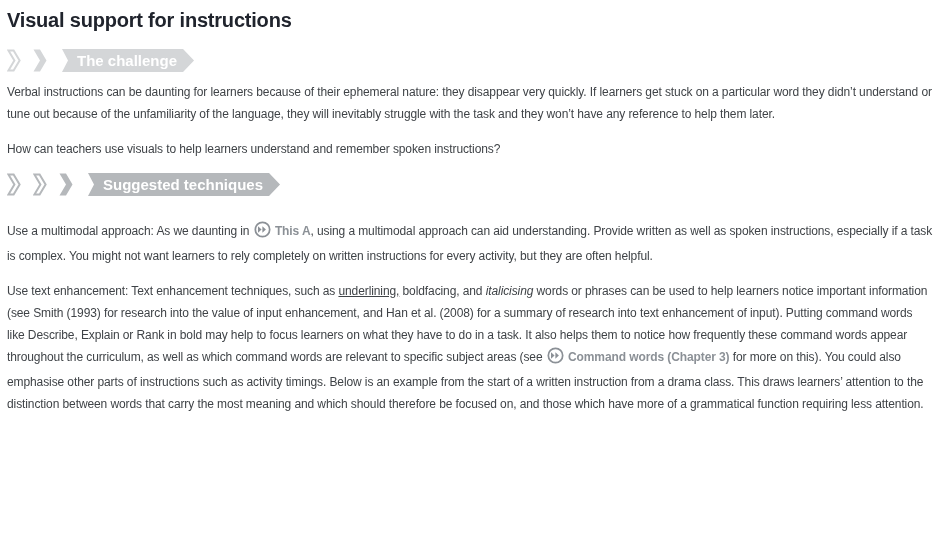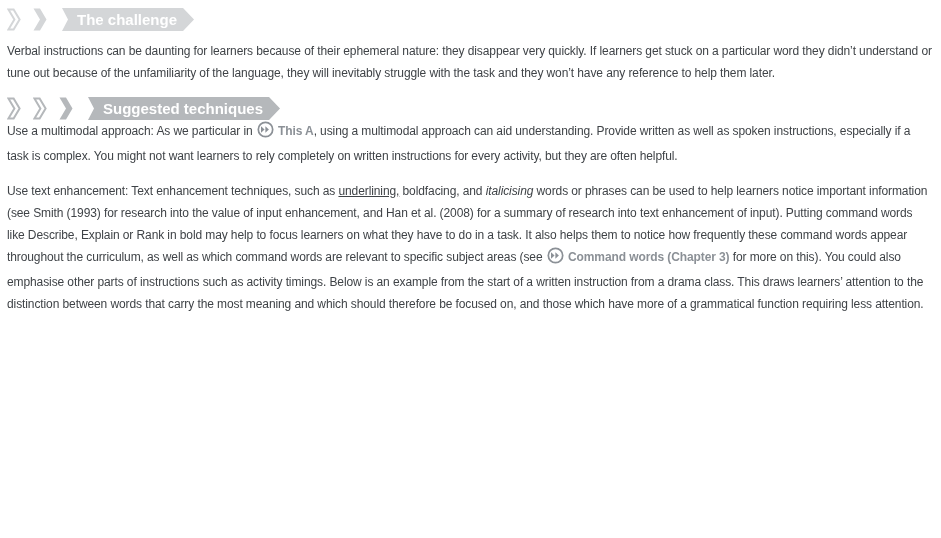--- a/index.html
+++ b/index.html
@@ -11,21 +11,21 @@
   .page{padding:8px 8px 0 7px;}
   h1.page-title{
     margin:0 0 17px 0;
     font-size:20px;line-height:24px;font-weight:700;
     letter-spacing:-0.2px;
     color:var(--title-text,#20242d);
   }
   .badge-row{
     display:flex;align-items:center;height:23px;margin:0 0 9px 0;gap:10px;
   }
-  .badge-row.mt{margin-top:8px;margin-bottom:0;}
+  .badge-row.mt{margin-top:8px;margin-bottom:24px;}
   .chev{display:block;margin-right:2px;flex:0 0 auto;}
   .badge-body{
     display:inline-block;height:23px;line-height:23px;
     margin-left:3px;padding:0 17px 0 15px;
     font-size:15px;font-weight:700;color:var(--badge-text,#fff);
     clip-path:polygon(0 0, calc(100% - 11px) 0, 100% 50%, calc(100% - 11px) 100%, 0 100%, 6px 50%);
   }
   .badge-challenge .badge-body{background:var(--badge-challenge-bg,#d4d6d8);}
   .badge-challenge .chev{color:var(--badge-challenge-bg,#d4d6d8);}
   .badge-techniques .badge-body{background:var(--badge-techniques-bg,#b5b8bb);}
@@ -42,48 +42,50 @@
   .seg-underline{text-decoration:underline;}
   .seg-ref{font-weight:700;color:var(--reference-gray,#8b9096);}
   .seg-icon{display:inline-block;vertical-align:-3px;margin:0 1px;color:var(--reference-gray,#8b9096);}
   .seg-icon svg{display:inline-block;}
 </style>
 </head>
 <body>
 
 <div class="page">
 
+  <h1 class="page-title">Visual support for instructions</h1>
 
   <div class="badge-row badge-challenge">
     <svg class="chev" width="14" height="23" viewBox="0 0 14 23">
         <path d="M1.4 1.4 L6.6 1.4 L12.6 11.5 L6.6 21.6 L1.4 21.6 L7.4 11.5 Z" fill="#ffffff" stroke="currentColor" stroke-width="2" stroke-linejoin="miter"></path>
       </svg>
     <svg class="chev" width="14" height="23" viewBox="0 0 14 23">
         <path d="M0.5 0.5 L7 0.5 L13.5 11.5 L7 22.5 L0.5 22.5 L7 11.5 Z" fill="currentColor"></path>
       </svg>
     <span class="badge-body">The challenge</span>
   </div>
 
   <p class="body-text">Verbal instructions can be daunting for learners because of their ephemeral nature: they disappear very quickly. If learners get stuck on a particular word they didn’t understand or tune out because of the unfamiliarity of the language, they will inevitably struggle with the task and they won’t have any reference to help them later.</p>
 
+  <p class="body-text">How can teachers use visuals to help learners understand and remember spoken instructions?</p>
 
   <div class="badge-row badge-techniques mt">
     <svg class="chev" width="14" height="23" viewBox="0 0 14 23">
         <path d="M1.4 1.4 L6.6 1.4 L12.6 11.5 L6.6 21.6 L1.4 21.6 L7.4 11.5 Z" fill="#ffffff" stroke="currentColor" stroke-width="2" stroke-linejoin="miter"></path>
       </svg>
     <svg class="chev" width="14" height="23" viewBox="0 0 14 23">
         <path d="M1.4 1.4 L6.6 1.4 L12.6 11.5 L6.6 21.6 L1.4 21.6 L7.4 11.5 Z" fill="#ffffff" stroke="currentColor" stroke-width="2" stroke-linejoin="miter"></path>
       </svg>
     <svg class="chev" width="14" height="23" viewBox="0 0 14 23">
         <path d="M0.5 0.5 L7 0.5 L13.5 11.5 L7 22.5 L0.5 22.5 L7 11.5 Z" fill="currentColor"></path>
       </svg>
     <span class="badge-body">Suggested techniques</span>
   </div>
 
-  <p class="body-text"><span class="seg-bold">Use a multimodal approach: </span><span>As we particular in </span><span class="seg-icon"><svg width="17" height="17" viewBox="0 0 22 22">
+  <p class="body-text"><span class="seg-bold">Use a multimodal approach: </span><span>As we daunting in </span><span class="seg-icon"><svg width="17" height="17" viewBox="0 0 22 22">
           <circle cx="11" cy="11" r="9.3" fill="none" stroke="currentColor" stroke-width="2.2"></circle>
           <path d="M5.2 6.8 L9.8 11 L5.2 15.2 Z" fill="currentColor"></path>
           <path d="M10.8 6.8 L15.4 11 L10.8 15.2 Z" fill="currentColor"></path>
         </svg></span><span class="seg-ref"> This A</span><span>, using a multimodal approach can aid understanding. Provide written as well as spoken instructions, especially if a task is complex. You might not want learners to rely completely on written instructions for every activity, but they are often helpful.</span></p>
 
   <p class="body-text gap-top"><span class="seg-bold">Use text enhancement: </span><span>Text enhancement techniques, such as </span><span class="seg-underline">underlining,</span><span> </span><span class="seg-bold">boldfacing</span><span>, and </span><span class="seg-italic">italicising</span><span> words or phrases can be used to help learners notice important information (see Smith (1993) for research into the value of input enhancement, and Han et al. (2008) for a summary of research into text enhancement of input). Putting command words like </span><span class="seg-bold">Describe</span><span>, </span><span class="seg-bold">Explain</span><span> or </span><span class="seg-bold">Rank</span><span> in bold may help to focus learners on what they have to do in a task. It also helps them to notice how frequently these command words appear throughout the curriculum, as well as which command words are relevant to specific subject areas (see </span><span class="seg-icon"><svg width="17" height="17" viewBox="0 0 22 22">
           <circle cx="11" cy="11" r="9.3" fill="none" stroke="currentColor" stroke-width="2.2"></circle>
           <path d="M5.2 6.8 L9.8 11 L5.2 15.2 Z" fill="currentColor"></path>
           <path d="M10.8 6.8 L15.4 11 L10.8 15.2 Z" fill="currentColor"></path>
         </svg></span><span class="seg-ref"> Command words (Chapter 3)</span><span> for more on this). You could also emphasise other parts of instructions such as activity timings. Below is an example from the start of a written instruction from a drama class. This draws learners’ attention to the distinction between words that carry the most meaning and which should therefore be focused on, and those which have more of a grammatical function requiring less attention.</span></p>

